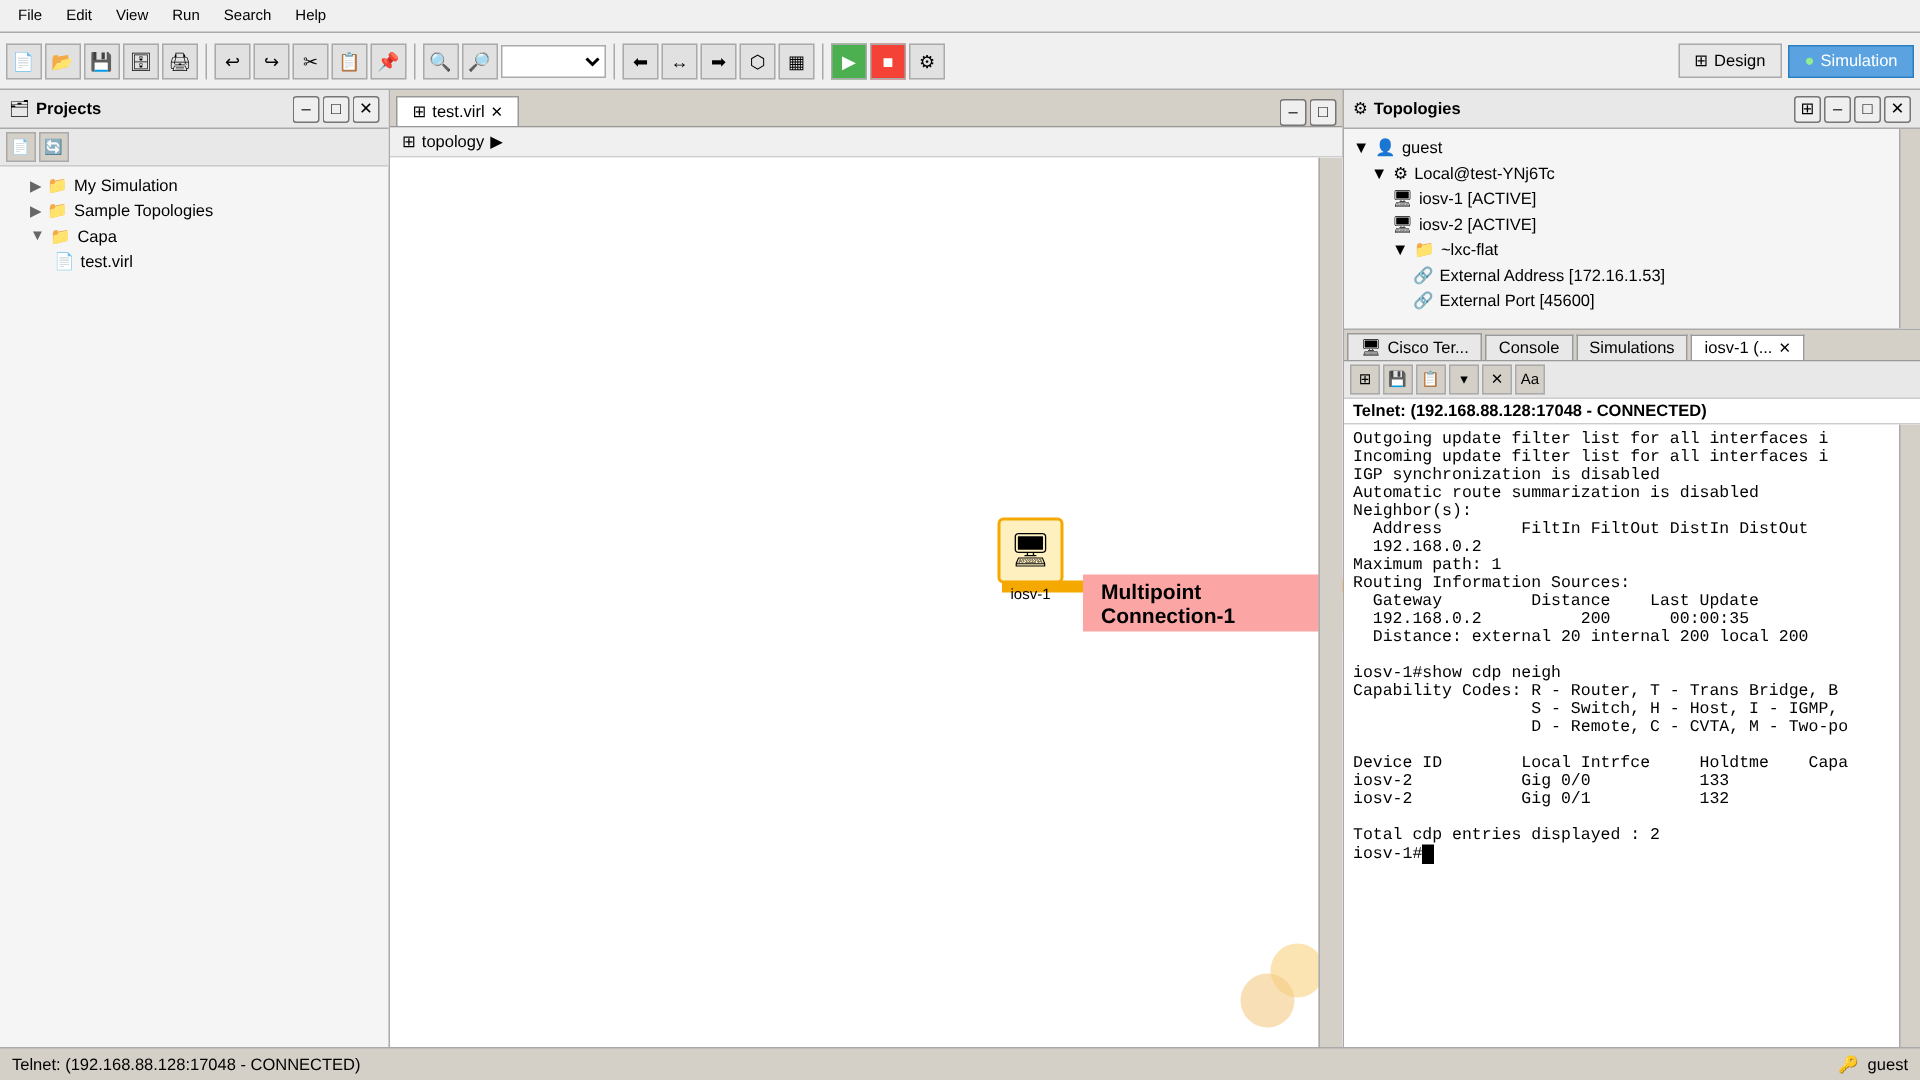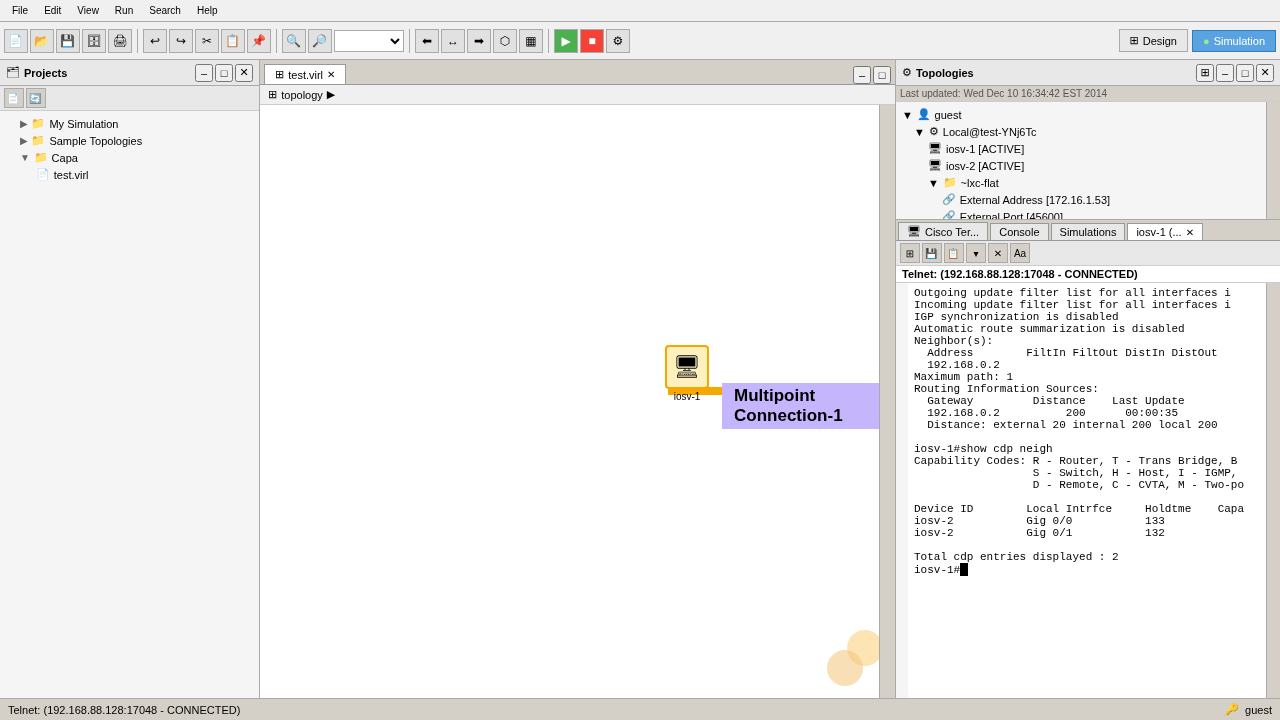--- a/index.html
+++ b/index.html
@@ -171,24 +171,24 @@
       background: #d4d0c8;
       border: 2px solid #f5a800;
       border-radius: 4px;
       display: flex; align-items: center; justify-content: center;
       font-size: 20px;
     }
     .router-icon.selected { border: 2px solid #f5a800; background: #fff0c0; }
     .router-label { font-size: 10px; margin-top: 2px; }
     .connection-label {
       position: absolute;
-      background: #c4b5fd;
+      background: #fca5a5;
       color: black;
       padding: 3px 12px;
-      font-size: 17px;
+      font-size: 14px;
       font-weight: bold;
       display: flex; align-items: flex-start; gap: 4px;
     }
 
     
     .right-panel {
       width: 385px;
       display: flex;
       flex-direction: column;
       border-left: 1px solid #aaa;
@@ -277,21 +277,20 @@
       font-size: 11px;
       padding: 4px 6px;
       overflow-y: auto;
       white-space: pre;
       color: black;
     }
     .terminal-scrollbar-wrap {
       display: flex;
       flex: 1;
       overflow: hidden;
-      margin-left: 12px;
     }
     .terminal-scrollbar {
       width: 14px;
       background: #d4d0c8;
       border-left: 1px solid #aaa;
       flex-shrink: 0;
     }
     .terminal-hscrollbar {
       display: flex;
       align-items: center;
@@ -471,23 +470,20 @@
       <div class="panel-header">
         <span>⚙</span>
         <span class="panel-title">Topologies</span>
         <div class="panel-icons">
           <button class="panel-icon-btn">⊞</button>
           <button class="panel-icon-btn">–</button>
           <button class="panel-icon-btn">□</button>
           <button class="panel-icon-btn">✕</button>
         </div>
       </div>
-      <div class="sim-header-bar">
-        <span>Last updated: Wed Dec 10 16:34:42 EST 2014</span>
-      </div>
       <div class="sim-panel-body">
         <div class="sim-tree">
           <div class="sim-tree-item">
             <span>▼</span>
             <span>👤</span>
             <span>guest</span>
           </div>
           <div class="sim-tree-item indent1">
             <span>▼</span>
             <span>⚙</span>

